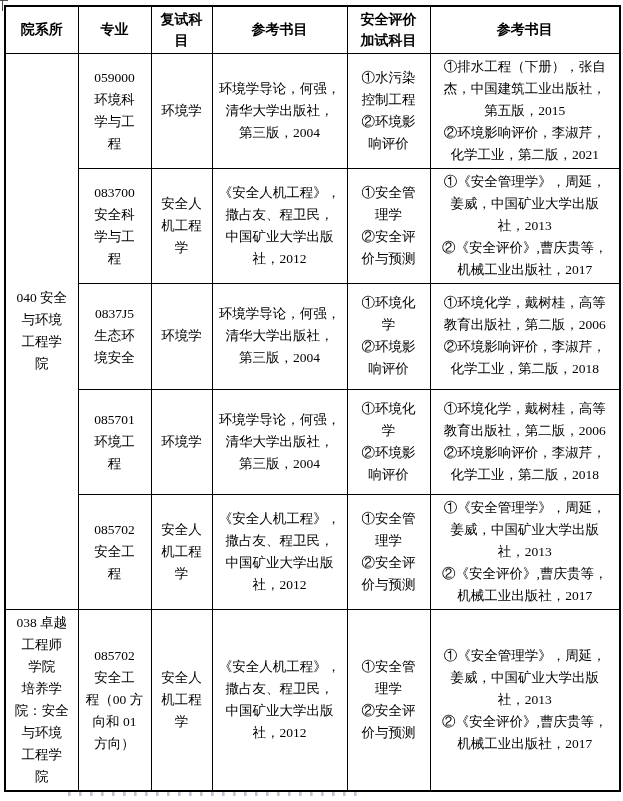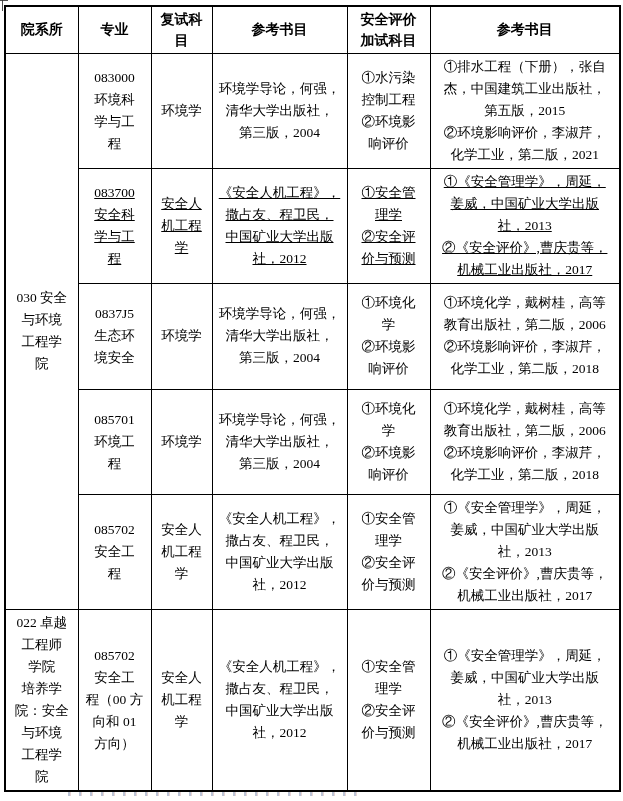--- a/index.html
+++ b/index.html
@@ -31,21 +31,21 @@
   }
   .ref-table thead th{
     font-weight:bold;
     font-size:14px;
     line-height:21px;
     padding:1px 2px;
   }
   
   .ref-table thead tr{height:47px;}
   .ref-table tbody tr:nth-child(1){height:115px;}
-  .ref-table tbody tr:nth-child(2){height:114px;text-decoration:underline;}
+  .ref-table tbody tr:nth-child(2){height:114px;}
   .ref-table tbody tr:nth-child(3){height:106px;}
   .ref-table tbody tr:nth-child(4){height:105px;padding-left:36px;}
   .ref-table tbody tr:nth-child(5){height:114px;}
   .ref-table tbody tr:nth-child(6){height:179px;}
 
   .artifact-v{
     position:absolute;left:2px;top:0;width:1px;height:11px;
     background:#333;opacity:.85;
   }
   .artifact-h{
@@ -83,25 +83,25 @@
       <th>复试科
 目</th>
       <th>参考书目</th>
       <th>安全评价
 加试科目</th>
       <th>参考书目</th>
     </tr>
   </thead>
   <tbody>
     <tr>
-      <td rowspan="5">030 安全
+      <td rowspan="5">040 安全
 与环境
 工程学
 院</td>
-      <td>083000
+      <td>059000
 环境科
 学与工
 程</td>
       <td>环境学</td>
       <td>环境学导论，何强，
 清华大学出版社，
 第三版，2004</td>
       <td>①水污染
 控制工程
 ②环境影
@@ -183,21 +183,21 @@
 理学
 ②安全评
 价与预测</td>
       <td>①《安全管理学》，周延，
 姜威，中国矿业大学出版
 社，2013
 ②《安全评价》,曹庆贵等，
 机械工业出版社，2017</td>
     </tr>
     <tr>
-      <td>022 卓越
+      <td>038 卓越
 工程师
 学院
 培养学
 院：安全
 与环境
 工程学
 院</td>
       <td>085702
 安全工
 程（00 方

